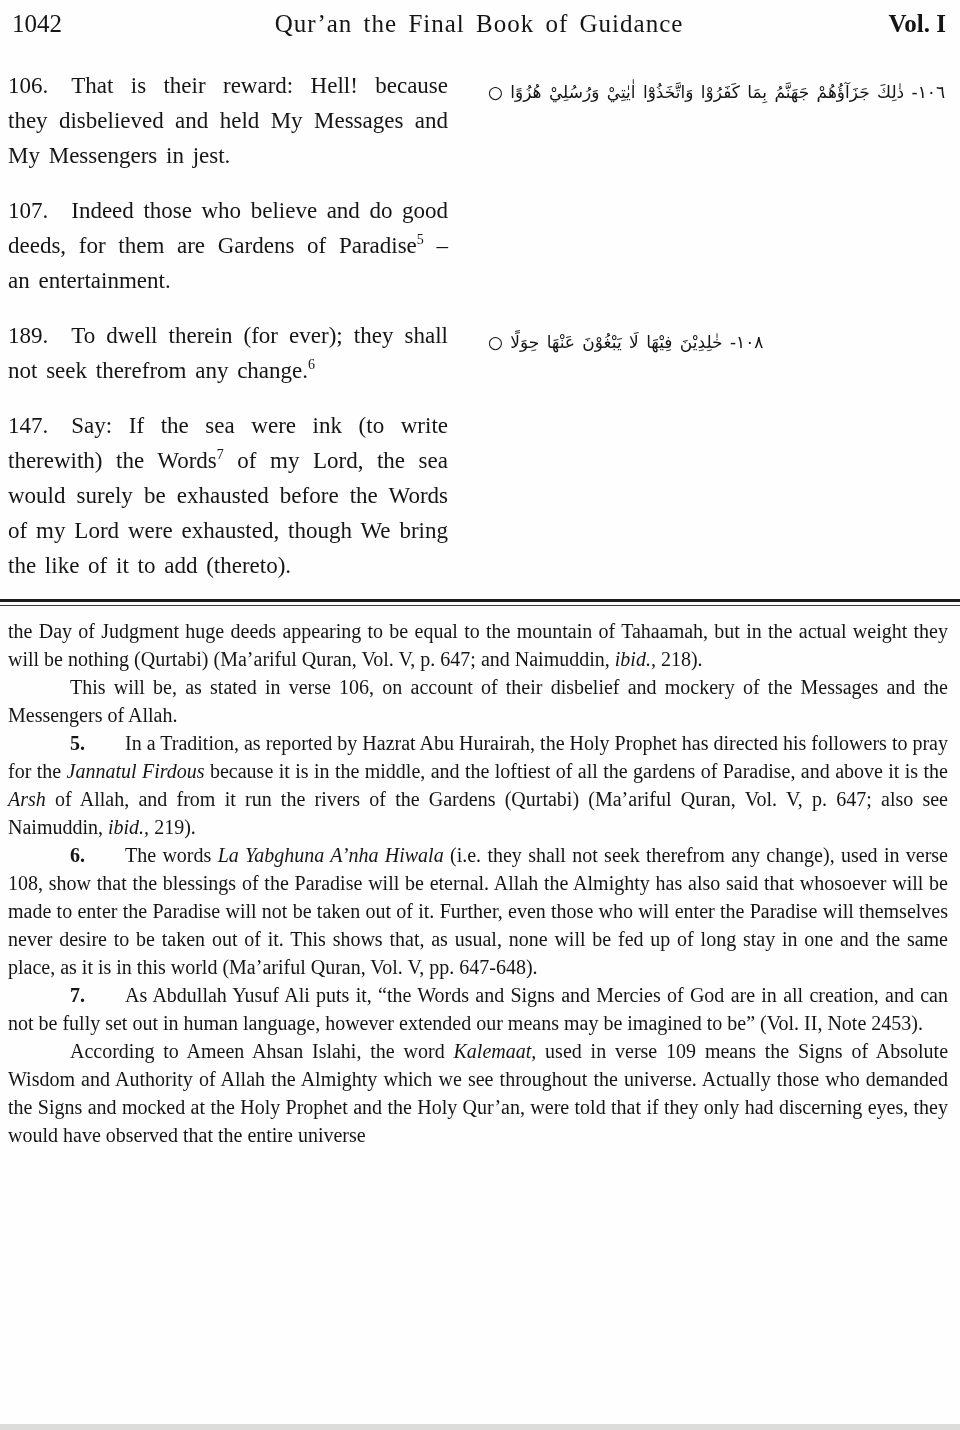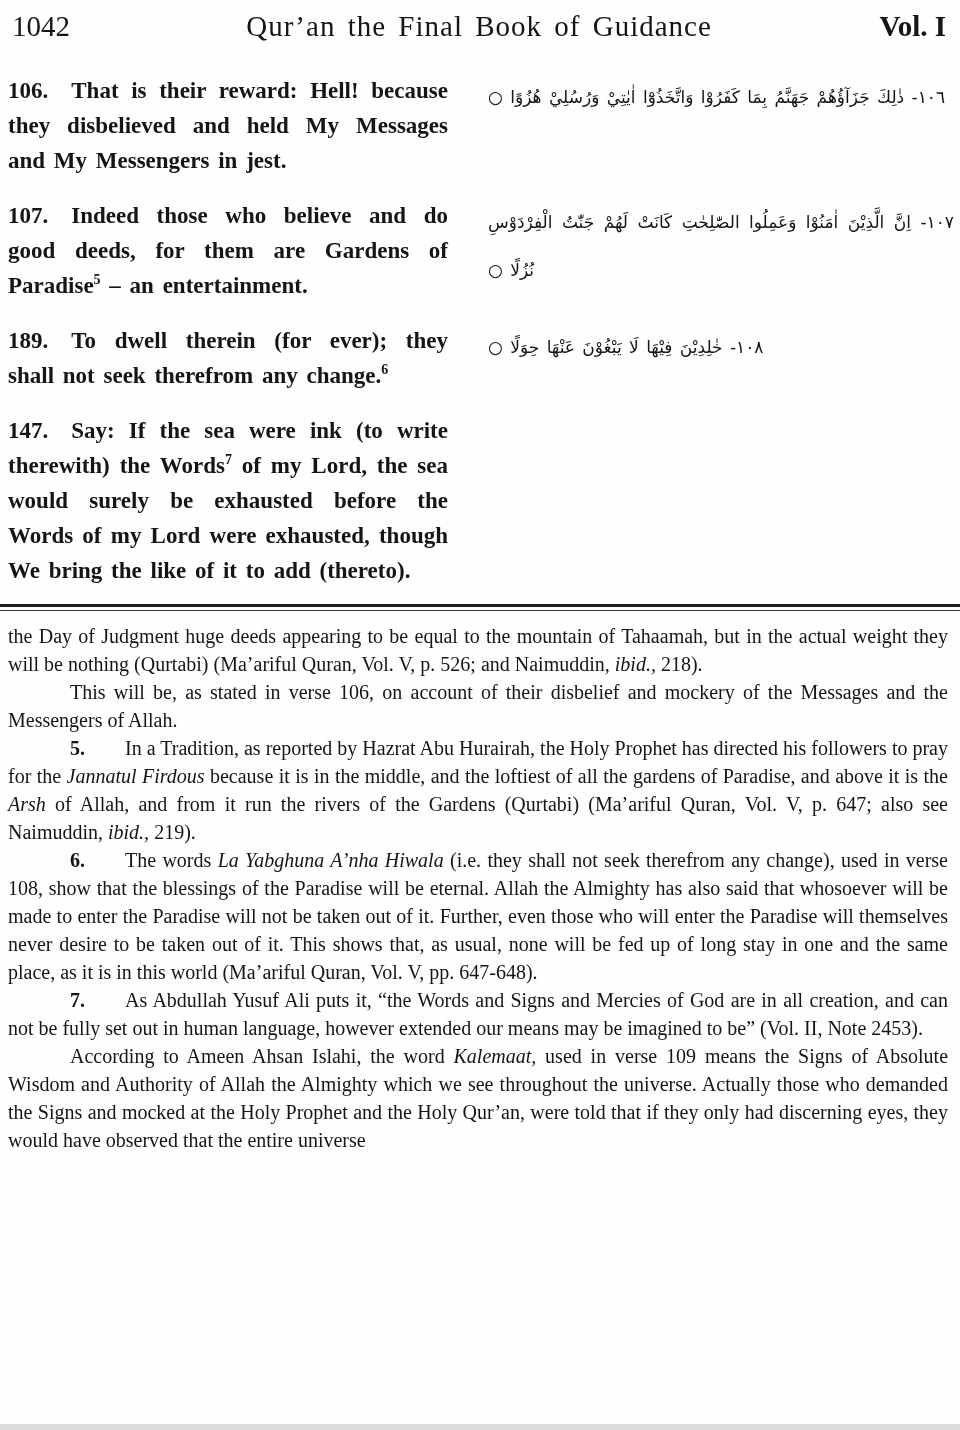--- a/index.html
+++ b/index.html
@@ -11,21 +11,21 @@
     color:#151515;
     font-family:"Liberation Serif", serif;
     overflow:hidden;
     box-sizing:border-box;
   }
   
   .header{
     display:flex;
     align-items:center;
     padding:10px 14px 0 12px;
-    font-size:29px;
+    font-size:25px;
   }
   .header .pagenum{width:150px;}
   .header .title{
     flex:1;
     text-align:center;
     letter-spacing:1px;
     word-spacing:4px;
   }
   .header .vol{width:150px;text-align:right;font-weight:bold;}
   
@@ -35,21 +35,21 @@
     flex-direction:column;
     gap:20px;
   }
   .verse-row{
     display:flex;
     justify-content:space-between;
     align-items:flex-start;
   }
   .verse-en{
     width:440px;
-    font-weight:bold;
+    font-weight:normal;
     font-size:23px;
     line-height:35px;
     text-align:justify;
     word-spacing:3px;
   }
   .verse-en sup{
     font-size:14px;
     line-height:0;
     vertical-align:super;
   }
@@ -101,35 +101,34 @@
     <span class="vol">Vol. I</span>
   </div>
 
   <div id="verses" class="verses">
       <div class="verse-row">
         <div class="verse-en"><span>106. That is their reward: Hell! because they disbelieved and held My Messages and My Messengers in jest.</span></div>
         <div class="verse-ar">١٠٦- ذٰلِكَ جَزَآؤُهُمْ جَهَنَّمُ بِمَا كَفَرُوْا وَاتَّخَذُوْٓا اٰيٰتِيْ وَرُسُلِيْ هُزُوًا ○</div>
       </div>
       <div class="verse-row">
         <div class="verse-en"><span>107. Indeed those who believe and do good deeds, for them are Gardens of Paradise</span><sup>5</sup><span> – an entertainment.</span></div>
-        <div class="verse-ar">١٠٧- اِنَّ الَّذِيْنَ اٰمَنُوْا وَعَمِلُوا الصّٰلِحٰتِ كَانَتْ لَهُمْ جَنّٰتُ الْفِرْدَوْسِ نُزُلًا ○</div>
       </div>
       <div class="verse-row">
         <div class="verse-en"><span>189. To dwell therein (for ever); they shall not seek therefrom any change.</span><sup>6</sup></div>
         <div class="verse-ar">١٠٨- خٰلِدِيْنَ فِيْهَا لَا يَبْغُوْنَ عَنْهَا حِوَلًا ○</div>
       </div>
       <div class="verse-row">
         <div class="verse-en"><span>147. Say: If the sea were ink (to write therewith) the Words</span><sup>7</sup><span> of my Lord, the sea would surely be exhausted before the Words of my Lord were exhausted, though We bring the like of it to add (thereto).</span></div>
       </div>
     </div>
 
   <div class="rule"></div>
 
   <div id="footnotes" class="footnotes">
-      <p class="fn-p"><span>the Day of Judgment huge deeds appearing to be equal to the mountain of Tahaamah, but in the actual weight they will be nothing (Qurtabi) (Ma’ariful Quran, Vol. V, p. 526; and Naimuddin, </span><em>ibid.,</em><span> 218).</span></p>
+      <p class="fn-p"><span>the Day of Judgment huge deeds appearing to be equal to the mountain of Tahaamah, but in the actual weight they will be nothing (Qurtabi) (Ma’ariful Quran, Vol. V, p. 647; and Naimuddin, </span><em>ibid.,</em><span> 218).</span></p>
       <p class="fn-p indent"><span>This will be, as stated in verse 106, on account of their disbelief and mockery of the Messages and the Messengers of Allah.</span></p>
       <p class="fn-p indent"><strong>5.</strong><span class="fn-num-gap"></span><span>In a Tradition, as reported by Hazrat Abu Hurairah, the Holy Prophet has directed his followers to pray for the </span><em>Jannatul Firdous</em><span> because it is in the middle, and the loftiest of all the gardens of Paradise, and above it is the </span><em>Arsh</em><span> of Allah, and from it run the rivers of the Gardens (Qurtabi) (Ma’ariful Quran, Vol. V, p. 647; also see Naimuddin, </span><em>ibid.,</em><span> 219).</span></p>
       <p class="fn-p indent"><strong>6.</strong><span class="fn-num-gap"></span><span>The words </span><em>La Yabghuna A’nha Hiwala</em><span> (i.e. they shall not seek therefrom any change), used in verse 108, show that the blessings of the Paradise will be eternal. Allah the Almighty has also said that whosoever will be made to enter the Paradise will not be taken out of it. Further, even those who will enter the Paradise will themselves never desire to be taken out of it. This shows that, as usual, none will be fed up of long stay in one and the same place, as it is in this world (Ma’ariful Quran, Vol. V, pp. 647-648).</span></p>
       <p class="fn-p indent"><strong>7.</strong><span class="fn-num-gap"></span><span>As Abdullah Yusuf Ali puts it, “the Words and Signs and Mercies of God are in all creation, and can not be fully set out in human language, however extended our means may be imagined to be” (Vol. II, Note 2453).</span></p>
       <p class="fn-p indent"><span>According to Ameen Ahsan Islahi, the word </span><em>Kalemaat,</em><span> used in verse 109 means the Signs of Absolute Wisdom and Authority of Allah the Almighty which we see throughout the universe. Actually those who demanded the Signs and mocked at the Holy Prophet and the Holy Qur’an, were told that if they only had discerning eyes, they would have observed that the entire universe</span></p>
     </div>
 
   <div class="scan-edge"></div>
 
 </div>

